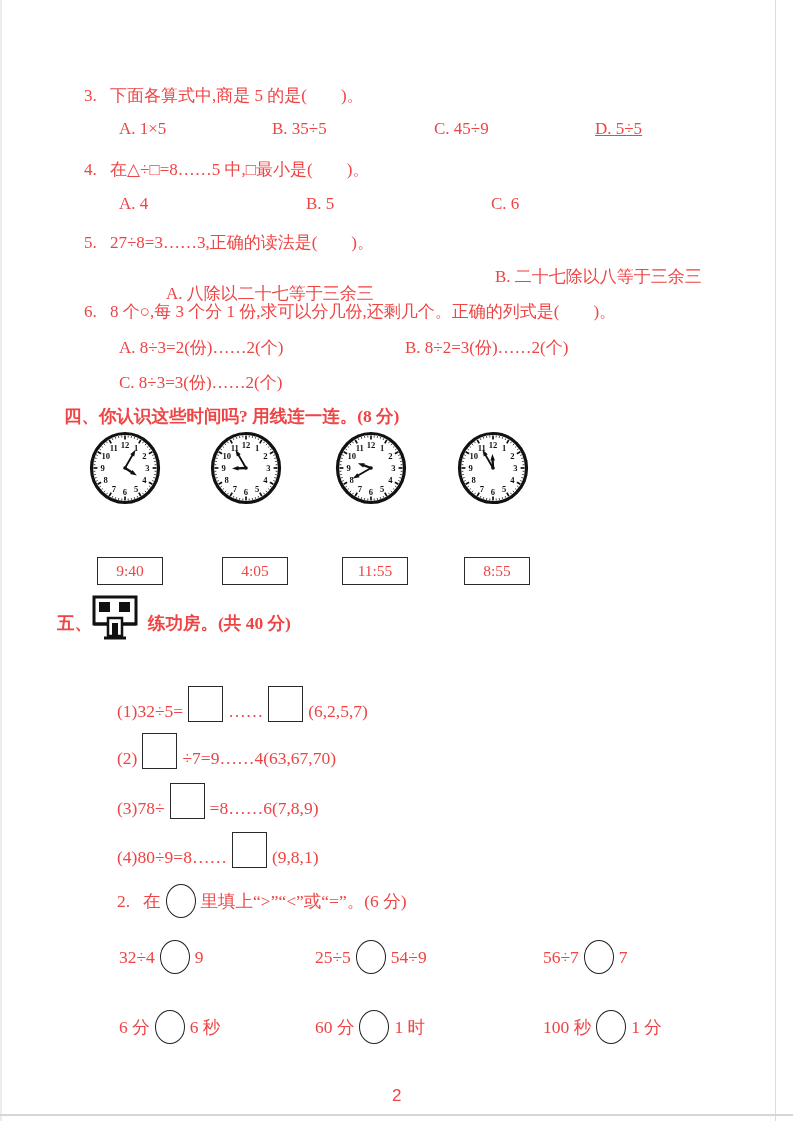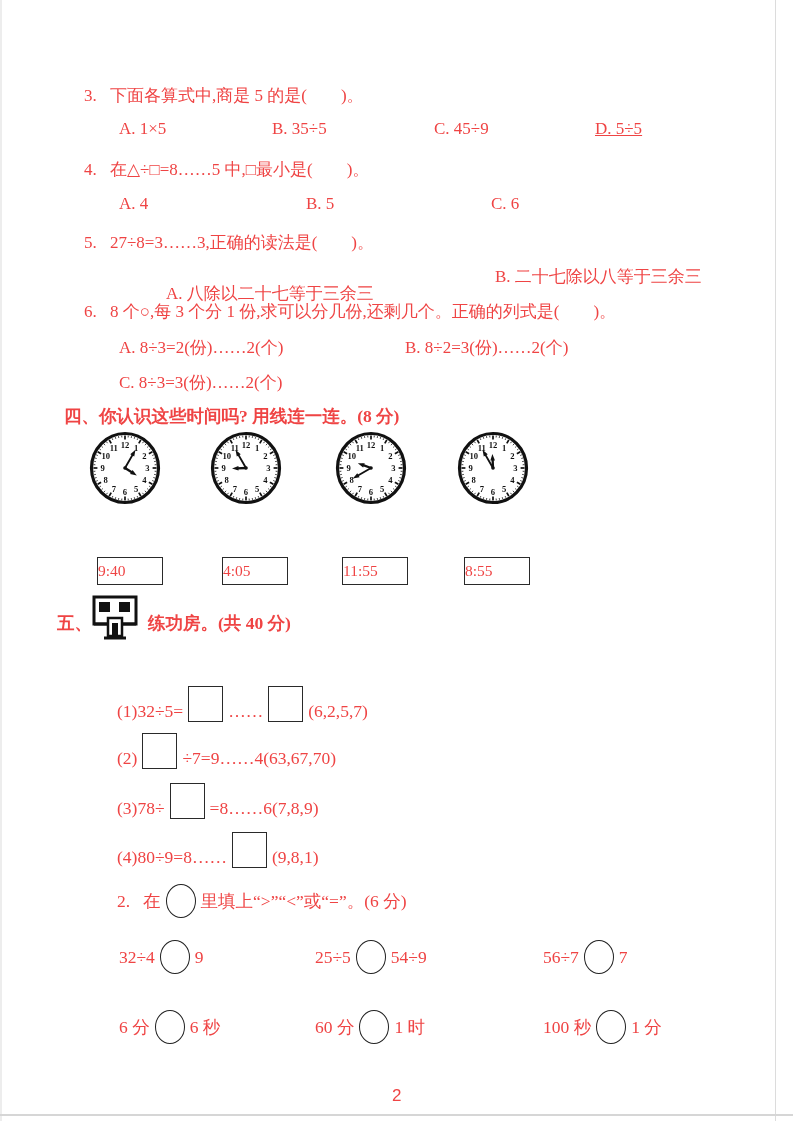--- a/index.html
+++ b/index.html
@@ -9,21 +9,21 @@
     font-family:"Liberation Serif","DejaVu Serif",serif;
     color:#ef4444; overflow:hidden;
   }
   .abs{position:absolute; white-space:nowrap;}
   .qline{font-size:17px;}
   .qlabel{display:inline-block; min-width:26px;}
   .opt{position:absolute; font-size:17px; white-space:nowrap;}
   .sec-title{font-size:17.5px; font-weight:bold;}
   .timebox{
     position:absolute; width:64px; height:26px; border:1.5px solid #2a2a2a;
-    display:flex; align-items:center; 
+    display:flex; align-items:center; justify-content:center;
     font-size:15.5px;
   }
   .fill-row{
     position:absolute; left:117px; height:38px;
     display:flex; align-items:flex-end; font-size:17.5px; white-space:nowrap;
   }
   .fbox{
     display:inline-block; width:33px; height:34px;
     border:1.5px solid #2a2a2a; margin:0 5px; background:#fff;
   }

